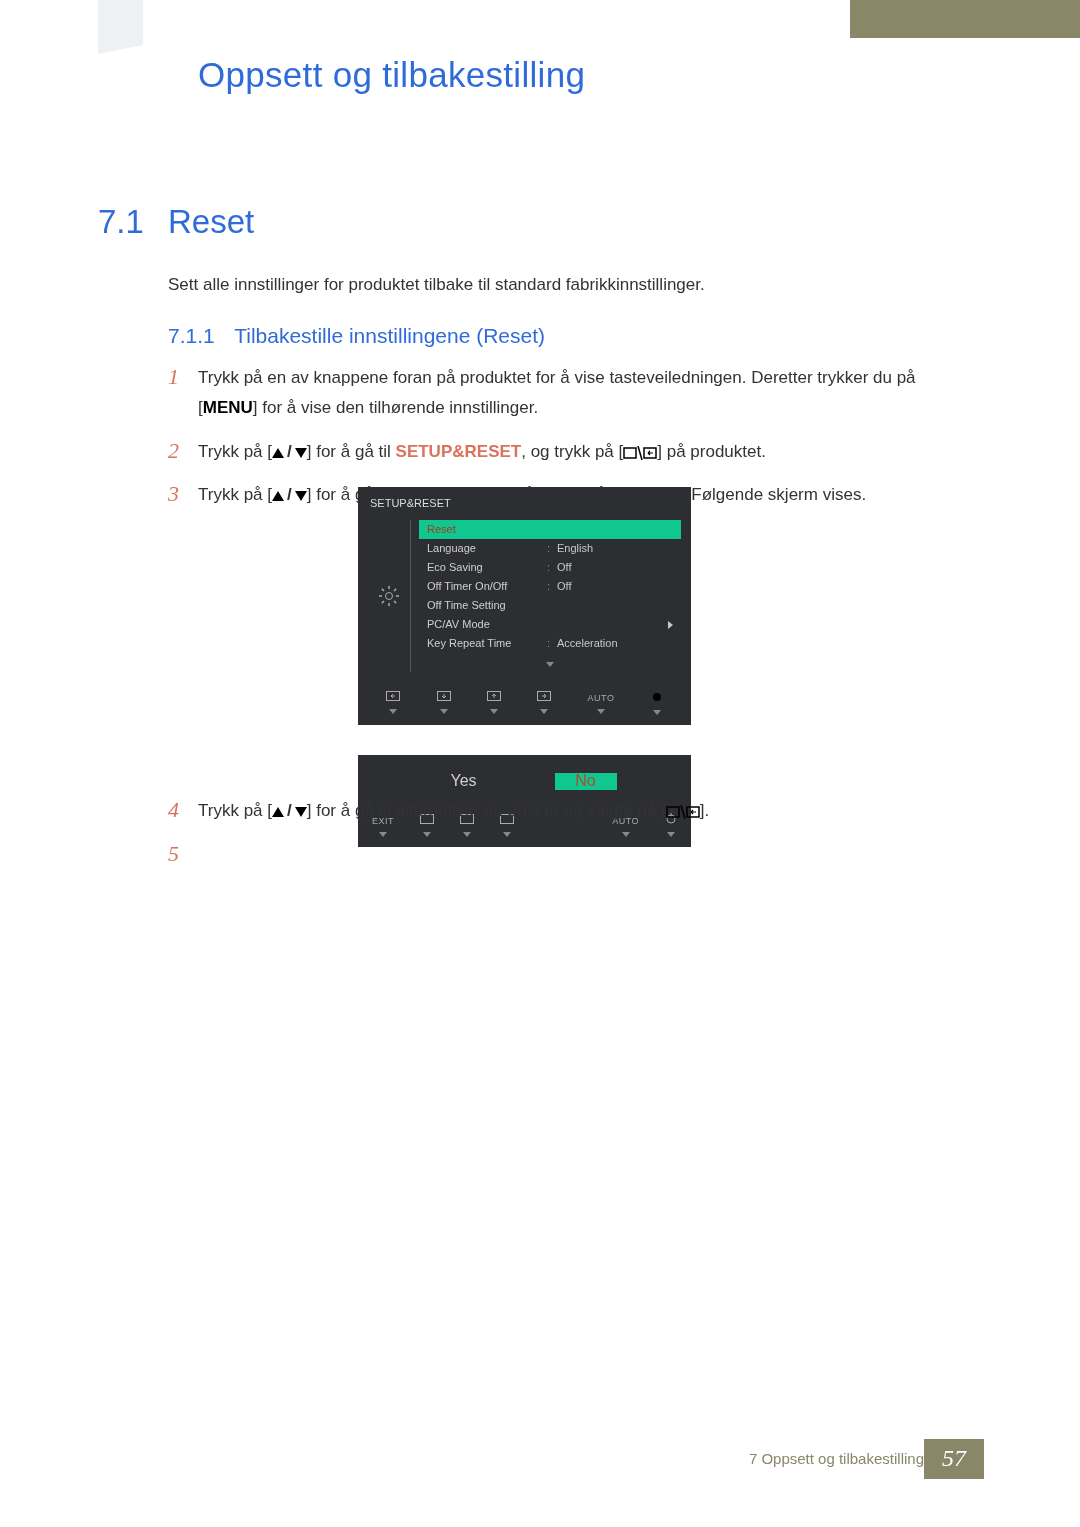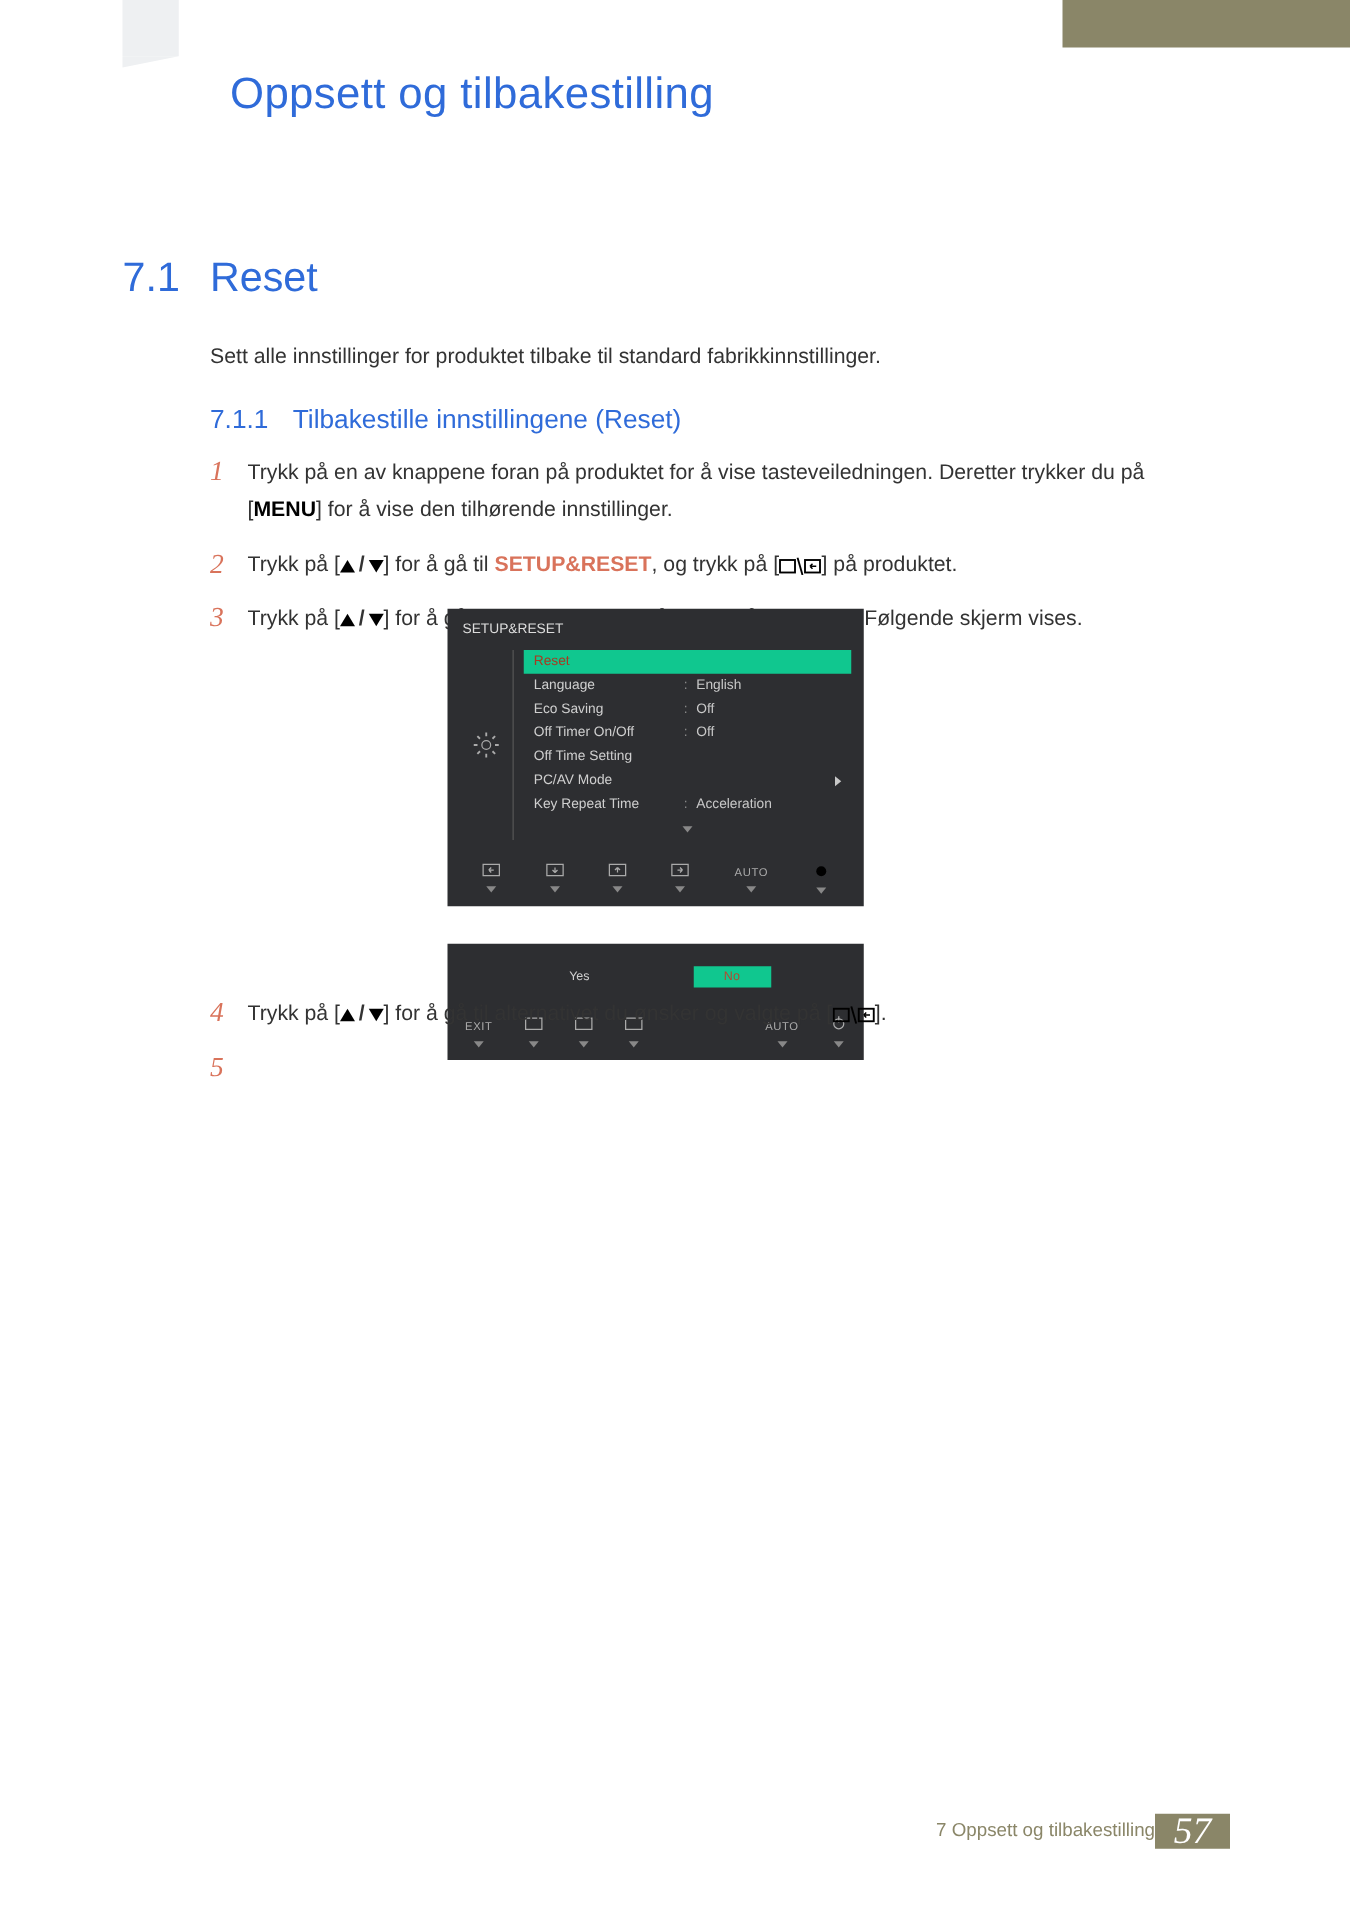--- a/index.html
+++ b/index.html
@@ -28,21 +28,21 @@
   .tab-corner::after {
     content: "";
     position: absolute;
     left: 0; bottom: -9px;
     width: 0; height: 0;
     border-top: 9px solid #eef0f2;
     border-right: 45px solid transparent;
   }
   .chapter-title {
     position: absolute;
-    left: 184px; top: 48px;
+    left: 198px; top: 48px;
     font-size: 35px;
     color: #2f6bd9;
     font-weight: normal;
     letter-spacing: 0.3px;
   }
   .section-row {
     position: absolute;
     left: 98px; top: 196px;
     display: flex;
     align-items: baseline;
@@ -191,21 +191,21 @@
     justify-content: center;
     gap: 60px;
     padding-bottom: 16px;
   }
   .choice {
     width: 62px;
     height: 17px;
     display: flex;
     align-items: center;
     justify-content: center;
-    font-size: 10px;
+    font-size: 16px;
   }
   .choice.no { background: #10c78f; color: #b24a30; }
   .osd2 .nav2 {
     display: flex;
     align-items: center;
     padding: 6px 14px 10px 14px;
     gap: 26px;
   }
   .nav2 .ex { font-size: 9px; color:#aaa; letter-spacing:0.5px;}
   .nav2 .fill { flex:1; }
@@ -224,25 +224,25 @@
     position: absolute;
     bottom: 48px; right: 96px;
     display: flex;
     align-items: center;
   }
   .footer-text {
     font-size: 15px;
     color: #8a8668;
   }
   .footer-badge {
-    width: 60px; height: 28px;
+    width: 60px; height: 40px;
     background: #8a8668;
     color: #fff;
     font-family: Georgia, serif;
-    font-size: 30px;
+    font-size: 24px;
     font-style: italic;
     display: flex;
     align-items: center;
     justify-content: center;
   }
 </style>
 </head>
 <body>
 
 <div class="top-bar"></div>

